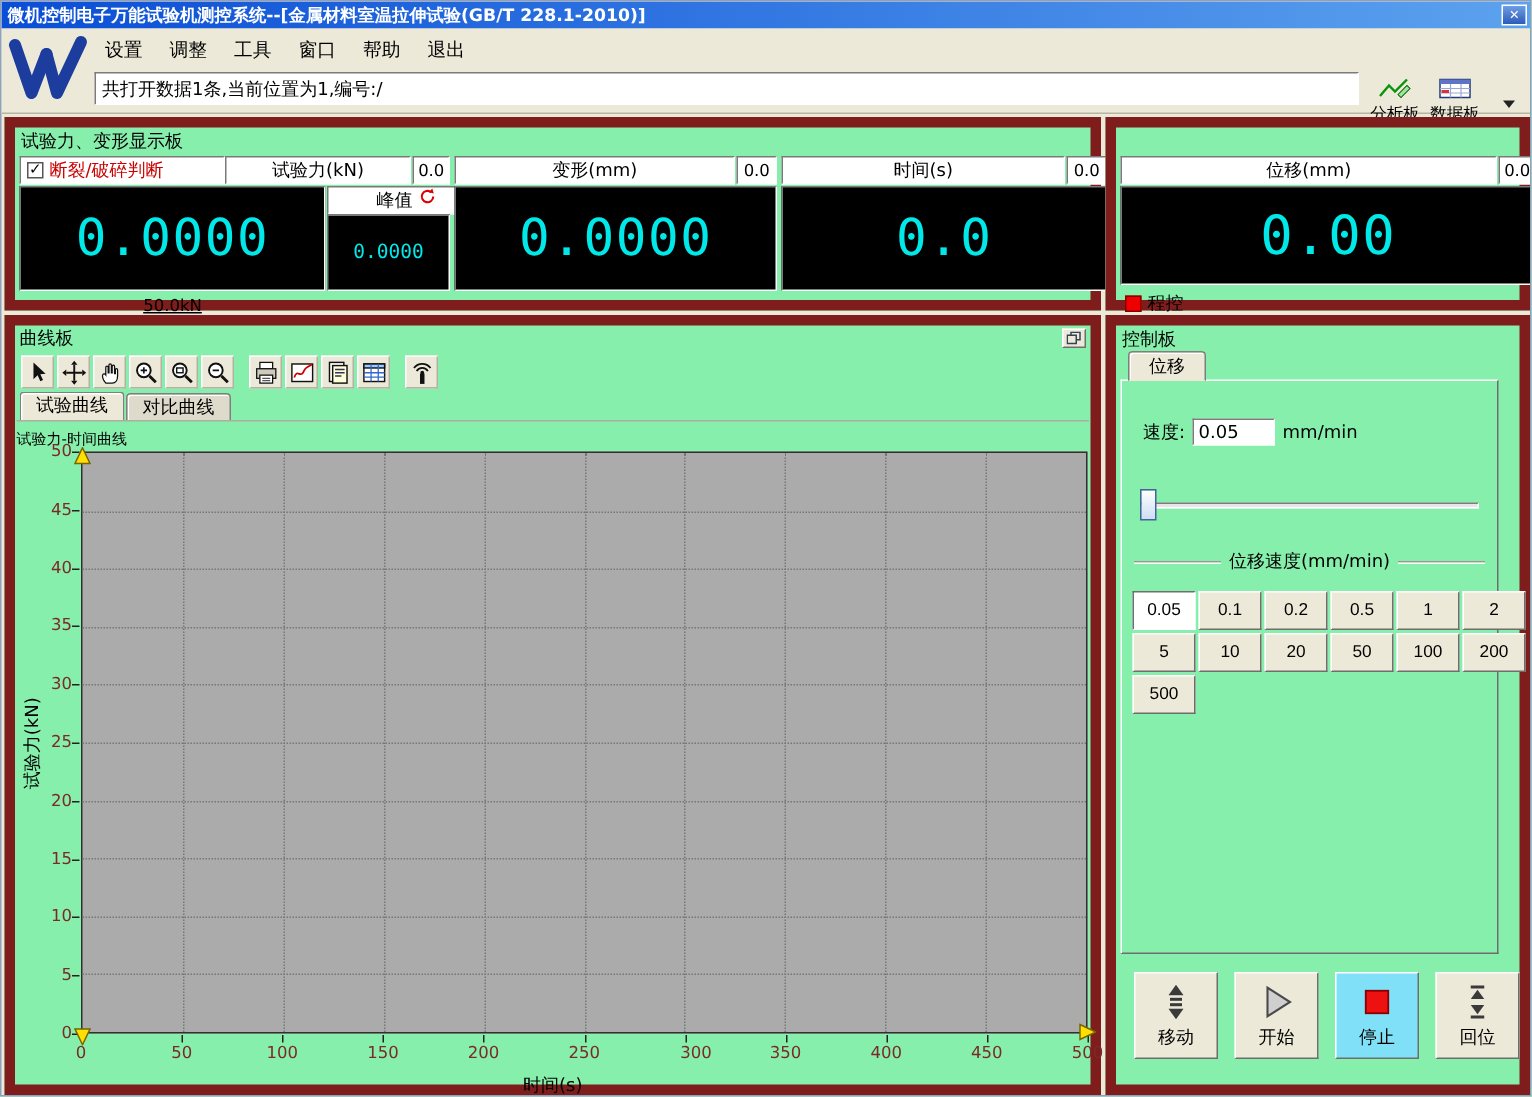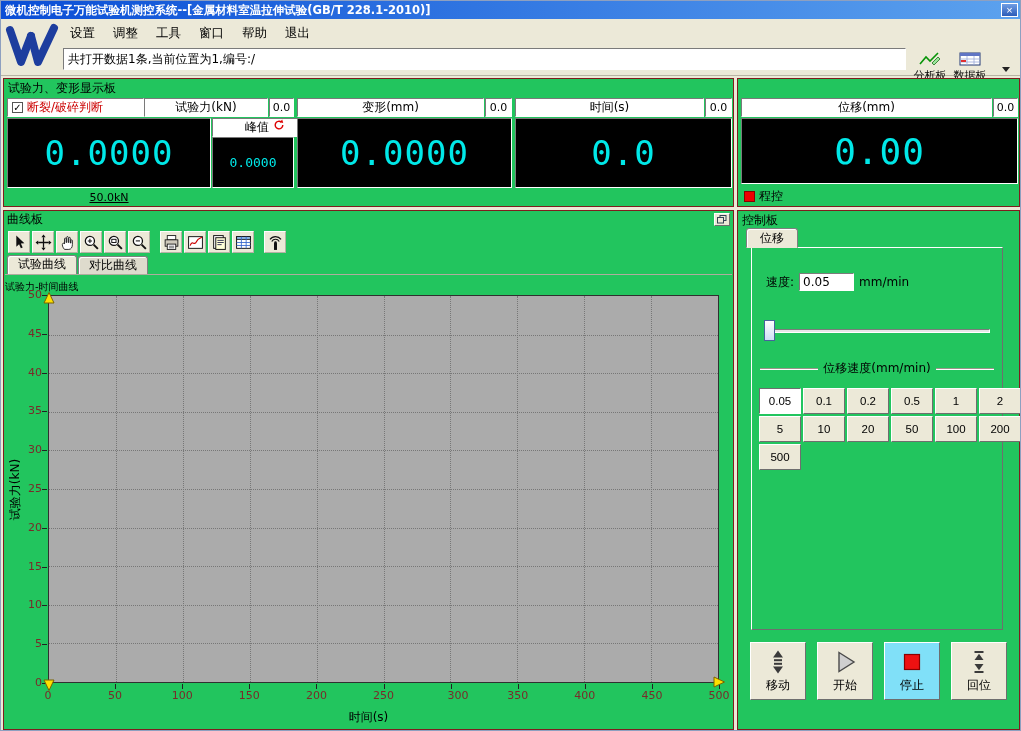--- a/index.html
+++ b/index.html
@@ -39,21 +39,21 @@
   }
   .sunken { border:1px solid; border-color:#7b7b7b #fff #fff #7b7b7b; }
   .tool-mini { position:absolute; top:30px; width:38px; height:36px; display:flex; flex-direction:column; align-items:center; justify-content:center; gap:1px; font-size:11px; background:none; border:none; }
   .tool-mini .ticon { width:24px; height:16px; display:block; }
   .tool-analysis { left:910px; }
   .tool-data { left:950px; }
   .dropdown-arrow { position:absolute; left:998px; top:44px; width:14px; height:12px; background:none; border:none; display:flex; align-items:center; justify-content:center; }
   .tri-down { width:0; height:0; border:4px solid transparent; border-top:5px solid #222; margin-top:4px; }
 
   
-  .panel { position:absolute; background:#22c55e; border:1px solid #7f1d1d; }
+  .panel { position:absolute; background:#86efac; border:7px solid #7f1d1d; }
   .pcap { height:16px; padding:1px 4px; font-size:12px; white-space:nowrap; }
   .pcap-row { height:16px; padding:1px 3px; display:flex; align-items:center; justify-content:space-between; }
   .mini-btn { width:16px; height:13px; background:#ece9d8; border:1px solid; border-color:#fff #6e6e6e #6e6e6e #fff; padding:0; display:flex; align-items:center; justify-content:center; }
 
   .force-panel   { left:2px;   top:77px;  width:731px; height:129px; }
   .disp-panel    { left:736px; top:77px;  width:283px; height:129px; }
   .curve-panel   { left:2px;   top:209px; width:731px; height:520px; }
   .control-panel { left:736px; top:209px; width:283px; height:520px; }
 
   
@@ -134,21 +134,21 @@
   .marker-origin { left:-6px; bottom:-9px; }
   .marker-right { right:-7px; bottom:-6px; }
 
   
   .ctab {
     position:absolute; left:8px; top:17px; height:20px; line-height:18px; padding:0 13px;
     background:#ece9d8; border:1px solid #7f7f7f; border-bottom:1px solid #ece9d8;
     border-top-left-radius:3px; border-top-right-radius:3px; box-shadow: inset 1px 1px 0 #fff;
     font-size:12px; z-index:2;
   }
-  .cbox { position:absolute; left:13px; top:36px; width:252px; height:383px; border:1px solid; border-color:#fff #6e6e6e #6e6e6e #fff; }
+  .cbox { position:absolute; left:3px; top:36px; width:252px; height:383px; border:1px solid; border-color:#fff #6e6e6e #6e6e6e #fff; }
   .speed-row { position:absolute; left:14px; top:25px; display:flex; align-items:center; gap:5px; font-size:12px; }
   .speed-input { width:55px; height:18px; font-size:12px; padding:0 3px; background:#fff; font-family:"DejaVu Sans","Liberation Sans",sans-serif; }
   .slider { position:absolute; left:12px; right:12px; top:70px; height:26px; }
   .slider .track { position:absolute; left:0; right:0; top:11px; height:4px; background:#e6e6e6; border:1px solid; border-color:#7b7b7b #fff #fff #7b7b7b; }
   .slider .thumb { position:absolute; left:0; top:2px; width:11px; height:21px; background:linear-gradient(#fdfefe,#cddff5); border:1px solid #47639c; }
   .legend-row { position:absolute; left:8px; right:8px; top:112px; display:flex; align-items:center; gap:5px; font-size:12px; }
   .legend-row .line { flex:1; height:2px; border-top:1px solid #9a968a; border-bottom:1px solid #fff; }
   .speed-grid { position:absolute; left:7px; top:140px; display:grid; grid-template-columns:repeat(6,42px); gap:2px; }
   .sbtn { height:26px; display:flex; align-items:center; justify-content:center; font-size:11.5px; background:#ece9d8; border:1px solid; border-color:#fff #6e6e6e #6e6e6e #fff; padding:0; }
   .sbtn.selected { background:#fff; border-color:#6e6e6e #fff #fff #6e6e6e; }

